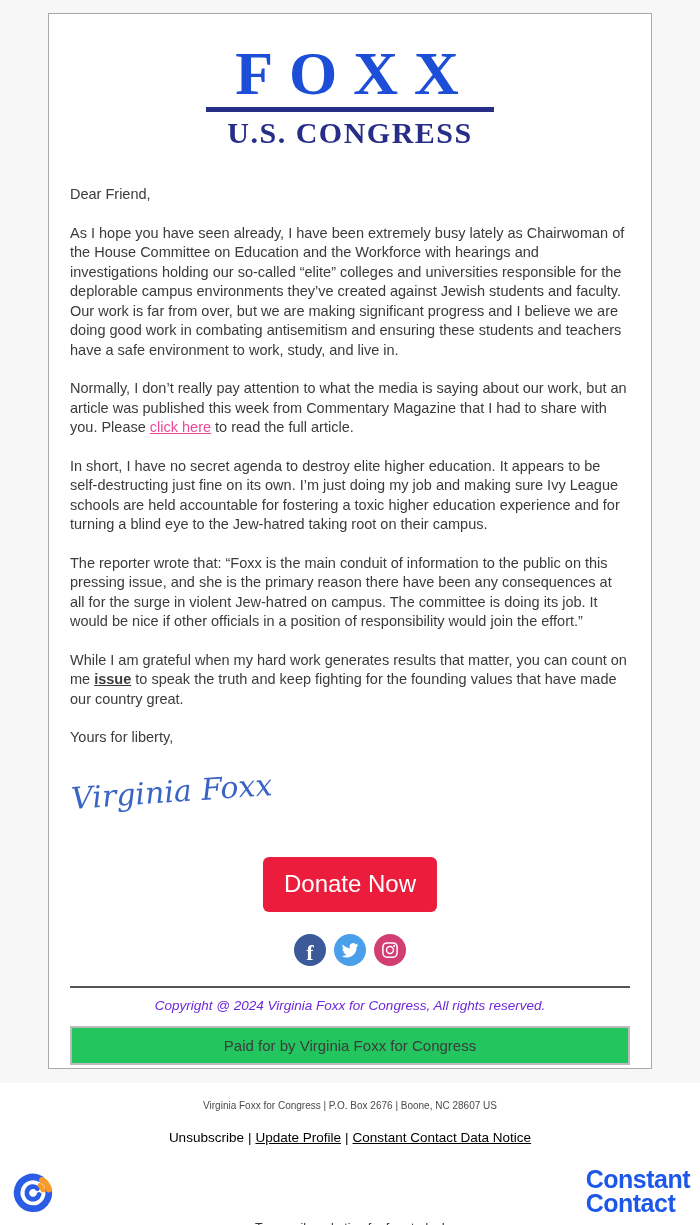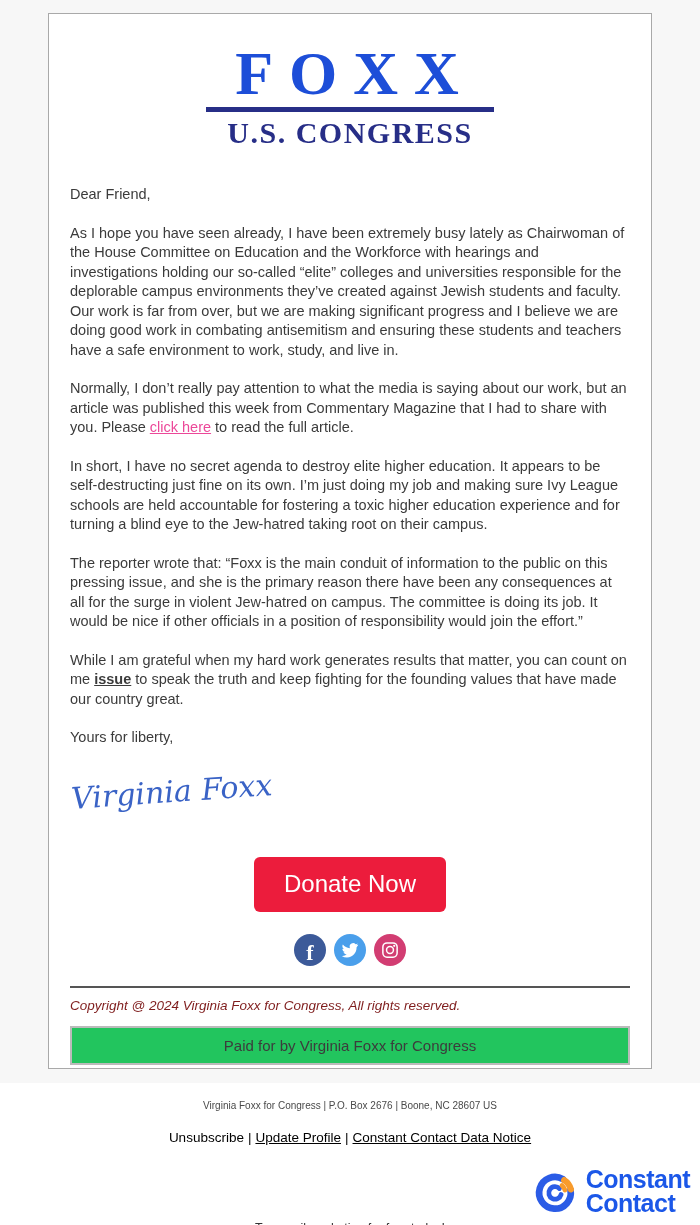--- a/index.html
+++ b/index.html
@@ -49,21 +49,21 @@
   
   .signature { margin: 2px 0 14px 0; }
   
   .donate-row { text-align: center; margin: 24px 0 0 0; }
   .donate-btn {
     display: inline-block;
     background: #EC1C3C;
     color: #ffffff;
     border: none;
     border-radius: 6px;
-    width: 192px;
+    width: 174px;
     height: 55px;
     font-size: 24px;
     font-family: "Liberation Sans", sans-serif;
     cursor: pointer;
   }
   
   .social-row {
     display: flex;
     justify-content: center;
     gap: 8px;
@@ -78,42 +78,43 @@
   .social-fb { background: #3C5A99; }
   .social-tw { background: #4A9FEB; }
   .social-ig { background: #D23D72; }
   .social-fb .fb-f {
     color:#fff; font-family:"Liberation Serif", serif; font-weight:bold;
     font-size:22px; line-height:22px; margin-top:6px;
   }
   
   .divider { border: none; border-top: 2px solid #555555; margin: 0 0 10px 0; }
   .copyright {
+    text-align: center;
     font-style: italic;
     font-size: 13.5px;
-    color: #7f1d1d;
+    color: #6d28d9;
     margin: 8px 0 13px 0;
   }
   .paidfor-box {
     border: 2px solid #bbbbbb;
     background: #22c55e;
     text-align: center;
     font-size: 15px;
     color: #3c3c3c;
     padding: 9px 0;
   }
   
   .footer { background: #ffffff; text-align: center; padding: 17px 10px 12px 10px; }
   .footer-address { font-size: 10px; color: #4a4a4a; margin: 0 0 19px 0; }
   .footer-links { font-size: 13.5px; color: #000000; margin: 0 0 22px 0; }
   .footer-links .sep { padding: 0 4px; }
   .flink { cursor: pointer; }
   .flink.u { text-decoration: underline; }
   .cc-logo {
-    display: flex; align-items: center; justify-content: flex-end;
+    display: flex; align-items: center; justify-content: space-between;
     gap: 8px; margin: 0 0 6px 0;
   }
   .cc-wordmark {
     text-align: left;
     font-weight: bold;
     font-size: 25px;
     line-height: 24px;
     color: #1B57E8;
     letter-spacing: -0.5px;
   }

